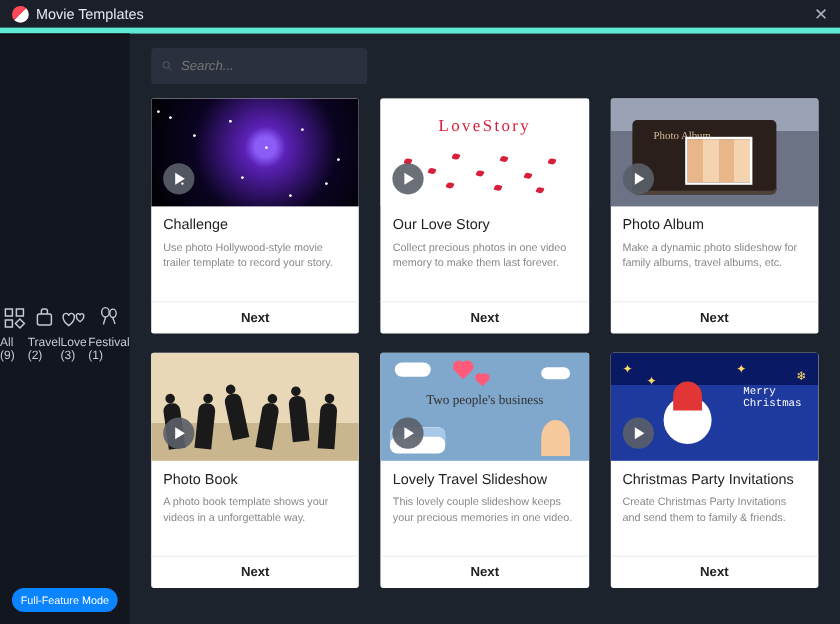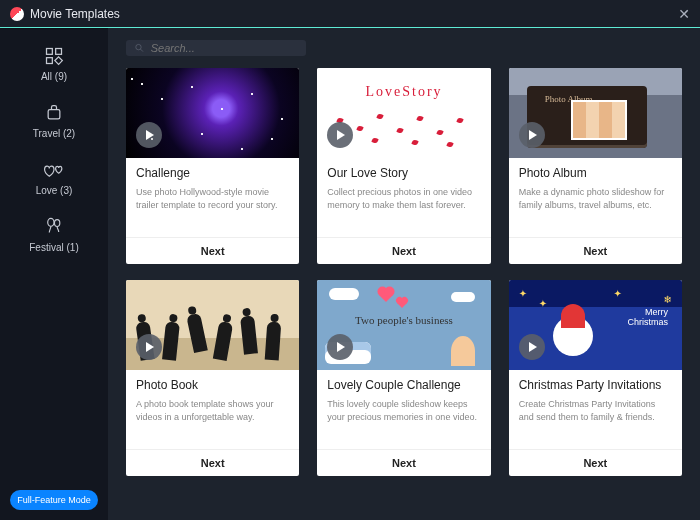--- a/index.html
+++ b/index.html
@@ -4,50 +4,50 @@
 <style>
   * { margin: 0; padding: 0; box-sizing: border-box; }
   body {
     font-family: -apple-system, "Segoe UI", Arial, sans-serif;
     background: #1d232d;
     width: 700px; height: 520px; overflow: hidden;
     color: #ddd;
   }
   .titlebar {
     height: 28px; display: flex; align-items: center; justify-content: space-between;
-    padding: 0 10px; background: #1a1f29; border-bottom: 1px solid #5eead4;
+    padding: 0 10px; background: #1a1f29; border-bottom: 5px solid #5eead4;
   }
   .titlebar .left { display: flex; align-items: center; gap: 6px; }
   .logo {
     width: 14px; height: 14px; border-radius: 50%;
     background: linear-gradient(135deg,#ff4757 0 50%,#fff 50% 100%);
     display: inline-block;
   }
   .title { font-size: 12px; color: #e6e8ee; font-weight: 500; }
   .close-x { font-size: 14px; color: #aab0bd; cursor: pointer; }
   .app { display: flex; height: 492px; }
   .sidebar {
-    width: 108px; background: #12161f; display: flex; flex-direction: column;
+    width: 108px; background: #12161f; display: flex; 
     align-items: center; padding-top: 6px; border-top: 1px solid #0d1017;
     position: relative;
   }
   .side-item {
     width: 100%; display: flex; flex-direction: column; align-items: center;
     gap: 4px; padding: 10px 0; cursor: pointer; color: #c6cad3; font-size: 10px;
   }
   .side-item .icon { width: 22px; height: 22px; display: flex; align-items: center; justify-content: center; }
   .side-item svg { stroke: #c6cad3; fill: none; stroke-width: 1.5; }
   .ffm {
     position: absolute; bottom: 10px; left: 10px; right: 10px;
     background: #0a84ff; color: #fff; font-size: 9px; text-align: center;
     padding: 5px 0; border-radius: 11px; cursor: pointer;
   }
   .main { flex: 1; padding: 12px 18px 14px 18px; overflow: auto; }
   .searchwrap {
-    width: 180px; height: 16px; background: #2a303d; border-radius: 3px;
+    width: 180px; height: 30px; background: #2a303d; border-radius: 3px;
     display: flex; align-items: center; padding: 0 8px; gap: 6px; margin-bottom: 12px;
   }
   .searchwrap svg { stroke: #7a8090; fill: none; }
   .search-input {
     background: transparent; border: none; outline: none; color: #ccc;
     font-size: 11px; font-style: italic; width: 100%;
   }
   .grid {
     display: grid; grid-template-columns: repeat(3, 1fr); gap: 16px 18px;
   }
@@ -98,21 +98,21 @@
     background:#fff; border-radius:6px;
     box-shadow: inset 0 8px 0 #a8c8e8;
   }
   .thumb.couple .girl { position:absolute; right:16px; bottom:4px; width:24px; height:30px; background:#f5c99b; border-radius:50% 50% 0 0; }
   .thumb.xmas { background: linear-gradient(180deg,#0a1963 0 30%,#1f3a9e 30% 100%); position:relative; overflow:hidden;}
   .thumb.xmas .santa {
     position:absolute; left:44px; bottom:14px; width:40px; height:40px;
     background:#fff; border-radius:50%;
   }
   .thumb.xmas .santa::before { content:""; position:absolute; top:-12px; left:8px; width:24px; height:24px; background:#e23636; border-radius:50% 50% 0 0; }
-  .thumb.xmas .merry { position:absolute; right:14px; top:28px; color:#fff; font-size:9px; font-family:Liberation Sans, sans-serif; text-align:right; line-height:1.1;}
+  .thumb.xmas .merry { position:absolute; right:14px; top:28px; color:#fff; font-size:9px; font-family:Liberation Mono, monospace; text-align:left; line-height:1.1;}
   .thumb.xmas .star { position:absolute; color:#ffd966; font-size:10px; }
   .playbtn {
     position: absolute; left: 10px; bottom: 10px;
     width: 26px; height: 26px; border-radius: 50%;
     background: rgba(90,95,105,0.9); display:flex; align-items:center; justify-content:center;
     cursor: pointer;
   }
   .playbtn::after {
     content:""; width:0; height:0; border-left:8px solid #fff;
     border-top:5px solid transparent; border-bottom:5px solid transparent; margin-left:2px;
@@ -269,21 +269,21 @@
           <div class="cloud" style="left:12px;top:8px;width:30px;height:12px"></div>
           <div class="cloud" style="right:16px;top:12px;width:24px;height:10px"></div>
           <div class="heart" style="left:64px;top:10px"></div>
           <div class="heart" style="left:80px;top:18px;transform:rotate(45deg) scale(0.7)"></div>
           <div class="caption">Two people's business</div>
           <div class="bus"></div>
           <div class="girl"></div>
           <div class="playbtn"></div>
         </div>
         <div class="body">
-          <h3>Lovely Couple Challenge</h3>
+          <h3>Lovely Travel Slideshow</h3>
           <p>This lovely couple slideshow keeps your precious memories in one video.</p>
         </div>
         <div class="next">Next</div>
       </div>
 
       <div class="card">
         <div class="thumb xmas">
           <span class="star" style="left:10px;top:8px">✦</span>
             <span class="star" style="left:30px;top:18px">✦</span>
           <span class="star" style="right:60px;top:8px">✦</span>

